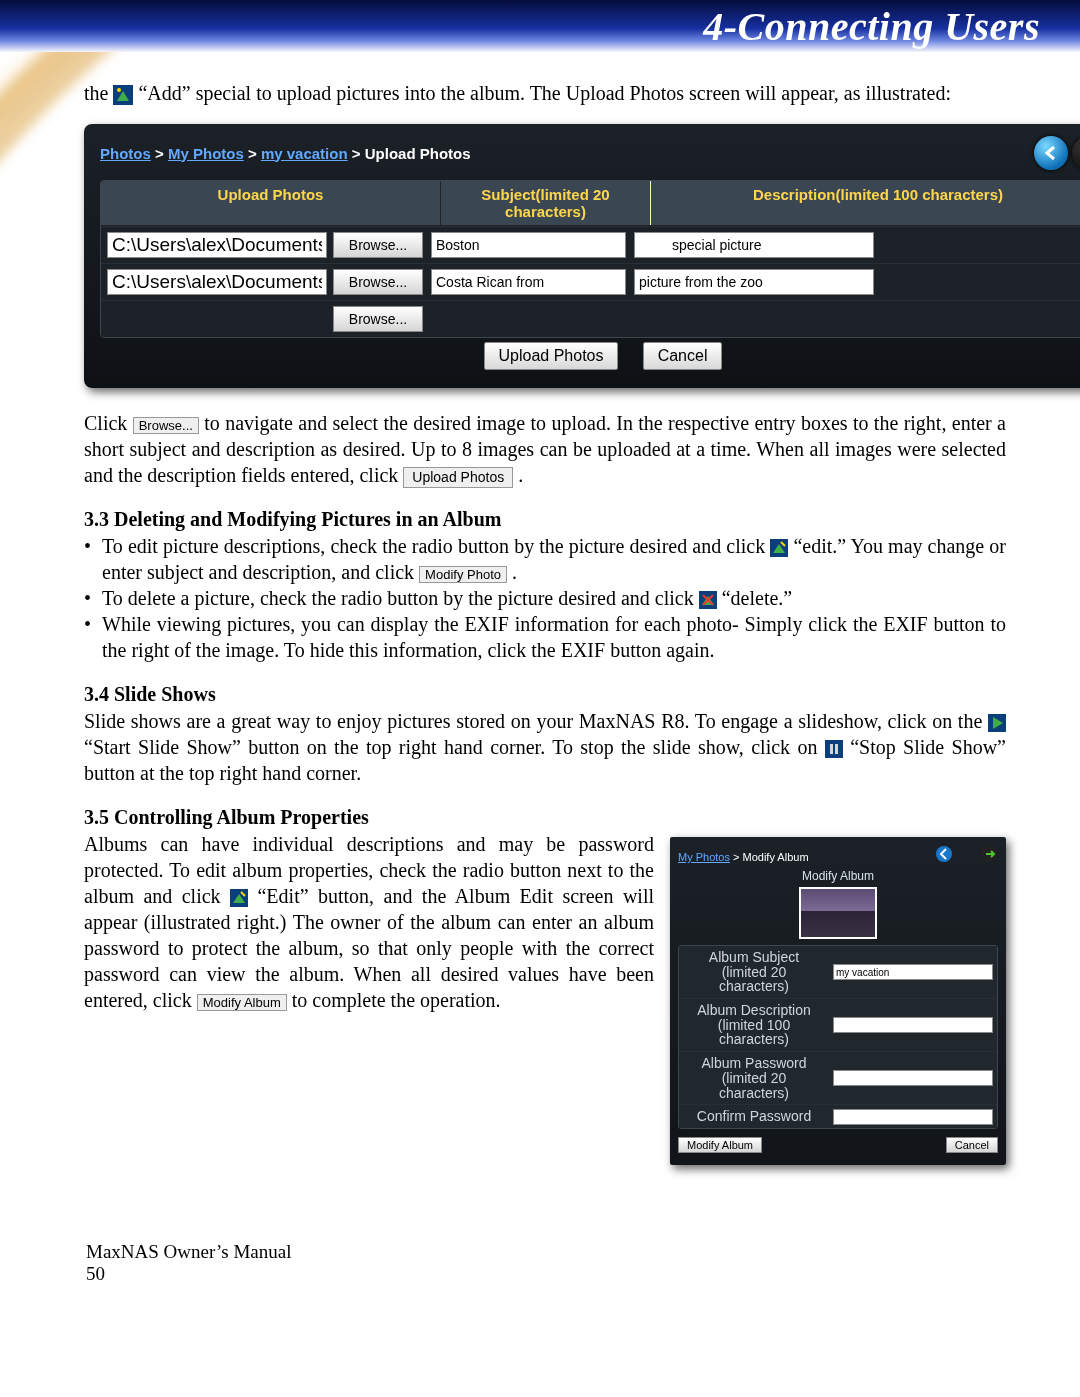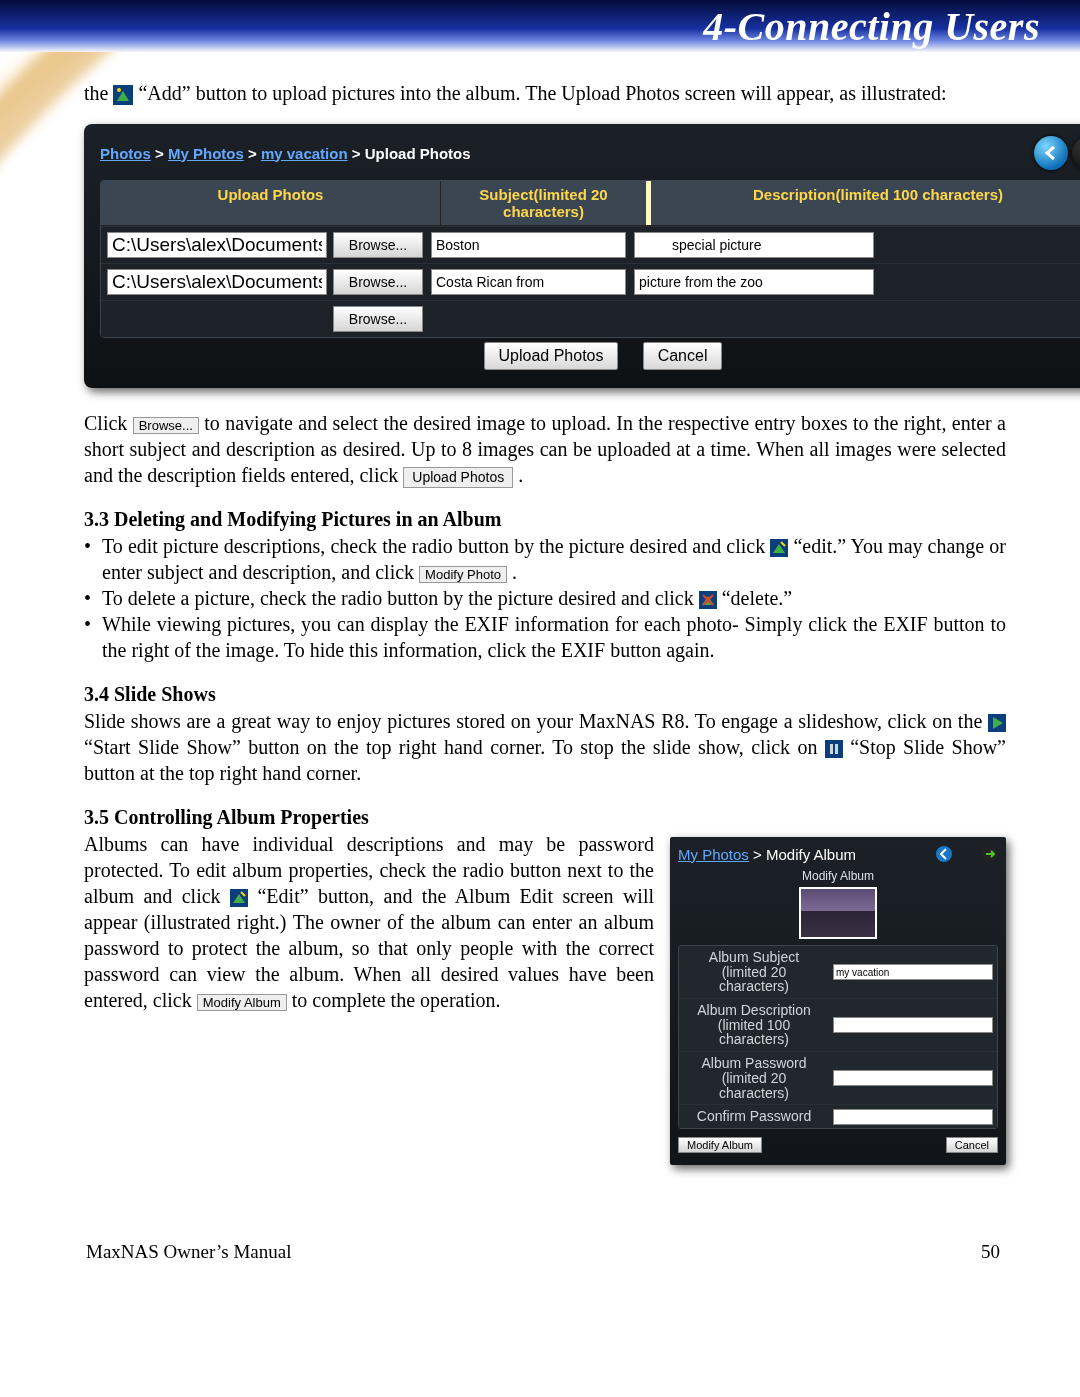--- a/index.html
+++ b/index.html
@@ -13,46 +13,46 @@
   .content { position:relative; z-index:2; padding:28px 74px 30px 84px; }
   .content p { text-align:justify; line-height:1.30; }
   .small-icon { display:inline-block; vertical-align:middle; }
   .small-icon svg { display:block; }
   .inline-btn { display:inline-flex; align-items:center; font-family:Tahoma,Arial,sans-serif; font-size:14px; background:#efefef; border:1px solid #999; padding:1px 8px; vertical-align:middle; line-height:1.2; }
   .inline-btn.sm { font-size:13px; padding:0 5px; }
   h3.section { font-weight:bold; font-size:20px; margin:20px 0 2px 0; }
   ul.bullets { list-style:none; margin-left:18px; }
   ul.bullets li::before { content:"•"; position:absolute; margin-left:-18px; }
   ul.bullets li { text-align:justify; line-height:1.30; }
-  .footer { position:relative; z-index:2; display:flex; justify-content:space-between; padding:36px 80px 34px 86px; font-size:19px; }
+  .footer { position:relative; z-index:2; display:flex; justify-content:space-between; padding:36px 80px 34px 86px; font-size:19px;flex-direction:column; }
   
   .shot { margin:18px 0 22px 0; width:1038px; border-radius:8px; background:linear-gradient(#1b2127,#14181d 60%,#0e1114); box-shadow:3px 4px 10px rgba(0,0,0,.6); color:#fff; font-family:Arial,Helvetica,sans-serif; font-size:15px; padding:12px 16px 18px; }
   .bc-row { display:flex; align-items:center; }
   .bc { flex:1; }
   .bc a { color:#62a8ff; text-decoration:underline; font-weight:bold; font-size:15px; }
   .bc span { color:#fff; font-weight:bold; }
   .nav-btn { width:34px; height:34px; border-radius:50%; display:inline-flex; align-items:center; justify-content:center; margin-left:4px; box-shadow:0 0 4px #000; }
   .back-btn { background:radial-gradient(circle at 35% 30%,#7bd8ff,#0d6fb8 70%); }
   .exit-btn { background:radial-gradient(circle at 35% 30%,#333,#111 80%); }
   .tbl { display:flex; flex-direction:column; border:1px solid #3d464e; border-radius:4px; overflow:hidden; margin-top:10px; }
   .tbl .hdr { display:flex; background:#3a4753; border-bottom:1px solid #222; }
   .tbl .hdr div { color:#ffd64a; font-weight:bold; font-size:15px; text-align:center; padding:5px 4px; }
   .c1{width:340px;border-right:1px solid #222;}
-  .c2{width:210px;border-right:5px solid #fef9c3;}
+  .c2{width:210px;border-right:1px solid #fef9c3;}
   .c3{flex:1;}
   .row{display:flex;border-top:1px solid #2a2f35;padding:5px 6px;align-items:center;background:#1c2228;}
   .row input.path{width:220px;height:26px;font-family:Arial;font-size:19px;border:1px solid #888;padding:2px 4px;background:#fff;color:#000;}
   .row .browse{width:90px;height:26px;font-family:Tahoma,Arial;font-size:14px;border:1px solid #888;background:linear-gradient(#fff,#d5d5d5);color:#000;margin-left:6px;}
   .row input.txt{width:195px;height:26px;font-family:Arial;font-size:14px;border:1px solid #888;padding:2px 4px;background:#fff;color:#000;}
   .row .sp{display:inline-block;width:8px;}
   .btnrow{ text-align:center; padding:4px 0 0 0;}
   .btnrow button{font-family:Tahoma,Arial;font-size:16px;border:1px solid #888;border-radius:2px;background:linear-gradient(#fff,#d8d8d8);padding:4px 14px;margin:0 10px;color:#000;}
   
   .minishot{float:right;width:336px;margin:6px 0 10px 16px;background:linear-gradient(#1b2127,#111418);box-shadow:3px 4px 10px rgba(0,0,0,.6);color:#fff;font-family:Arial;font-size:11px;padding:8px 8px 12px;border-radius:2px;}
-  .minishot .mbc{display:flex;align-items:center;color:#fff;font-size:15px;gap:24px;}
+  .minishot .mbc{display:flex;align-items:flex-end;color:#fff;font-size:11px;gap:24px;}
   .minishot .mbc a{color:#62a8ff;text-decoration:underline;}
   .minishot .ttl{text-align:center;font-size:12px;margin:6px 0 4px;color:#d6e0e8;}
   .minishot .thumbwrap{display:flex;justify-content:center;margin:4px 0 6px;}
   .minishot .thumb{width:78px;height:52px;border:2px solid #fff;background:linear-gradient(#5a4b75 0%, #7c6a94 45%, #2b2436 46%, #3b3144 100%);}
   .minishot .frm{border:1px solid #3d464e;border-radius:3px;overflow:hidden;}
   .minishot .frm .frow{display:flex;align-items:center;border-top:1px solid #2a2f35;background:#20272d;}
   .minishot .frm .frow:first-child{border-top:none;}
   .minishot .frm .lbl{width:150px;text-align:center;padding:4px 6px;color:#cfd6db;font-size:14px;line-height:1.05;}
   .minishot .frm .inp{flex:1;padding:3px 4px;}
   .minishot .frm input{width:100%;height:16px;border:1px solid #888;background:#fff;font-size:10px;padding:0 2px;}
@@ -73,21 +73,21 @@
 </div>
 
 <div class="content">
   <p>
     <span>the </span>
     <span class="small-icon"><svg width="20" height="20">
           <rect width="20" height="20" fill="#0b3f7c"></rect>
           <path d="M4 16 L10 6 L16 16 Z" fill="#3fae49"></path>
           <circle cx="6" cy="5" r="2" fill="#ffd400"></circle>
         </svg></span>
-    <span> “Add” button to upload pictures into the album. The Upload Photos screen will appear, as illustrated:</span>
+    <span> “Add” special to upload pictures into the album. The Upload Photos screen will appear, as illustrated:</span>
   </p>
 
   <div class="shot">
     <div class="bc-row">
       <div class="bc">
         <a>Photos</a><span> &gt; </span><a>My Photos</a><span> &gt; </span><a>my vacation</a><span> &gt; </span><span>Upload Photos</span>
       </div>
       <span class="nav-btn back-btn">
           <svg width="18" height="18">
             <path d="M12 3 L5 9 L12 15" fill="none" stroke="#fff" stroke-width="3"></path>

